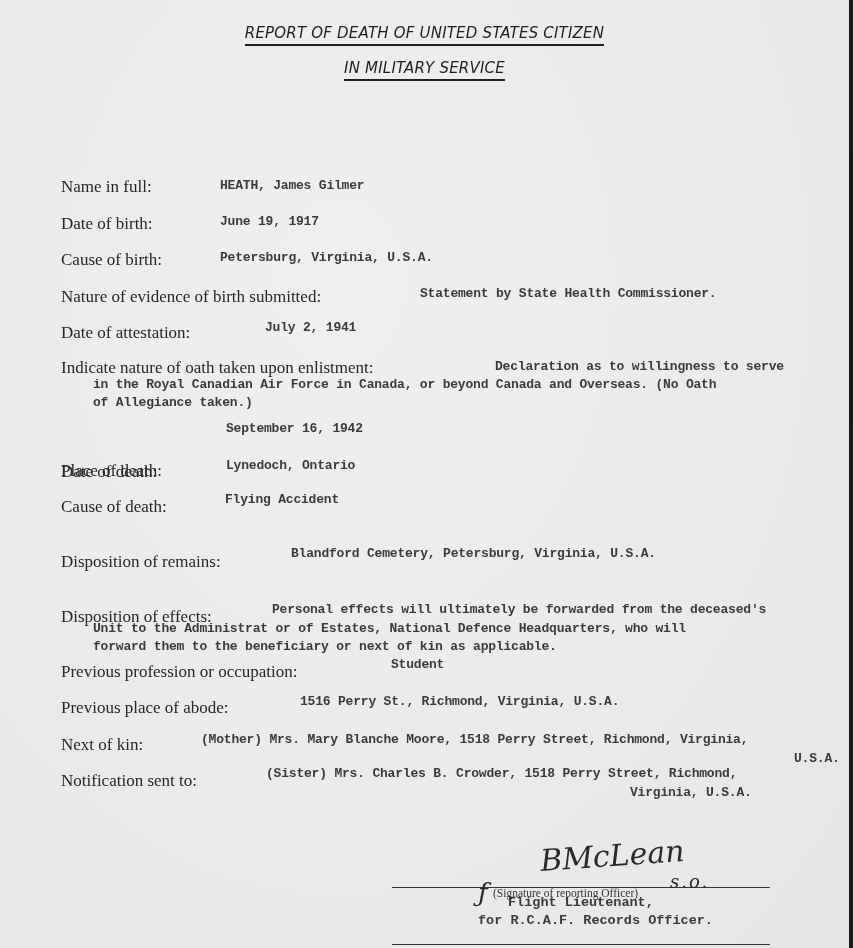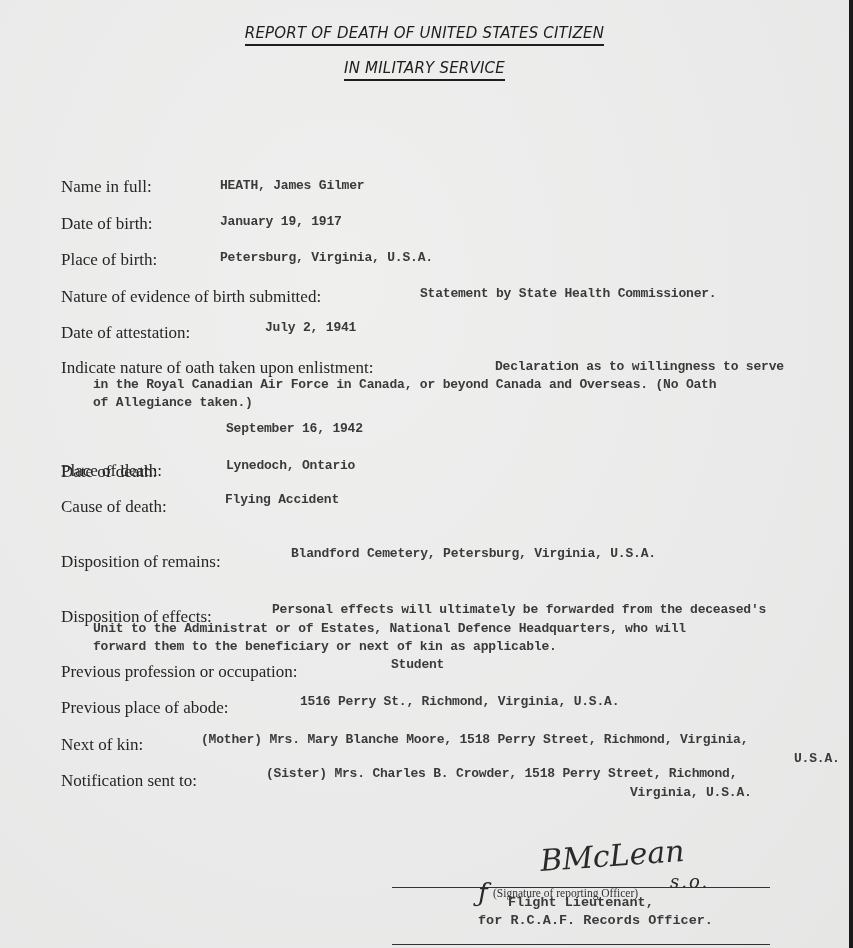--- a/index.html
+++ b/index.html
@@ -67,23 +67,23 @@
     <span>REPORT OF DEATH OF UNITED STATES CITIZEN</span>
   </div>
   <div class="title t2">
     <span>IN MILITARY SERVICE</span>
   </div>
 
   <div class="label" style="left:61px; top:177px;">Name in full:</div>
   <div class="val" style="left:188px; top:177px;">HEATH, James Gilmer</div>
 
   <div class="label" style="left:61px; top:214px;">Date of birth:</div>
-  <div class="val" style="left:188px; top:213px;">January 19, 1917</div>
+  <div class="val" style="left:188px; top:213px;">June 19, 1917</div>
 
-  <div class="label" style="left:61px; top:250px;">Place of birth:</div>
+  <div class="label" style="left:61px; top:250px;">Cause of birth:</div>
   <div class="val" style="left:188px; top:249px;">Petersburg, Virginia, U.S.A.</div>
 
   <div class="label" style="left:61px; top:287px;">Nature of evidence of birth submitted:</div>
   <div class="val" style="left:388px; top:285px;">Statement by State Health Commissioner.</div>
 
   <div class="label" style="left:61px; top:323px;">Date of attestation:</div>
   <div class="val" style="left:233px; top:319px;">July 2, 1941</div>
 
   <div class="label" style="left:61px; top:358px;">Indicate nature of oath taken upon enlistment:</div>
   <div class="val" style="left:463px; top:358px;">Declaration as to willingness to serve</div>

